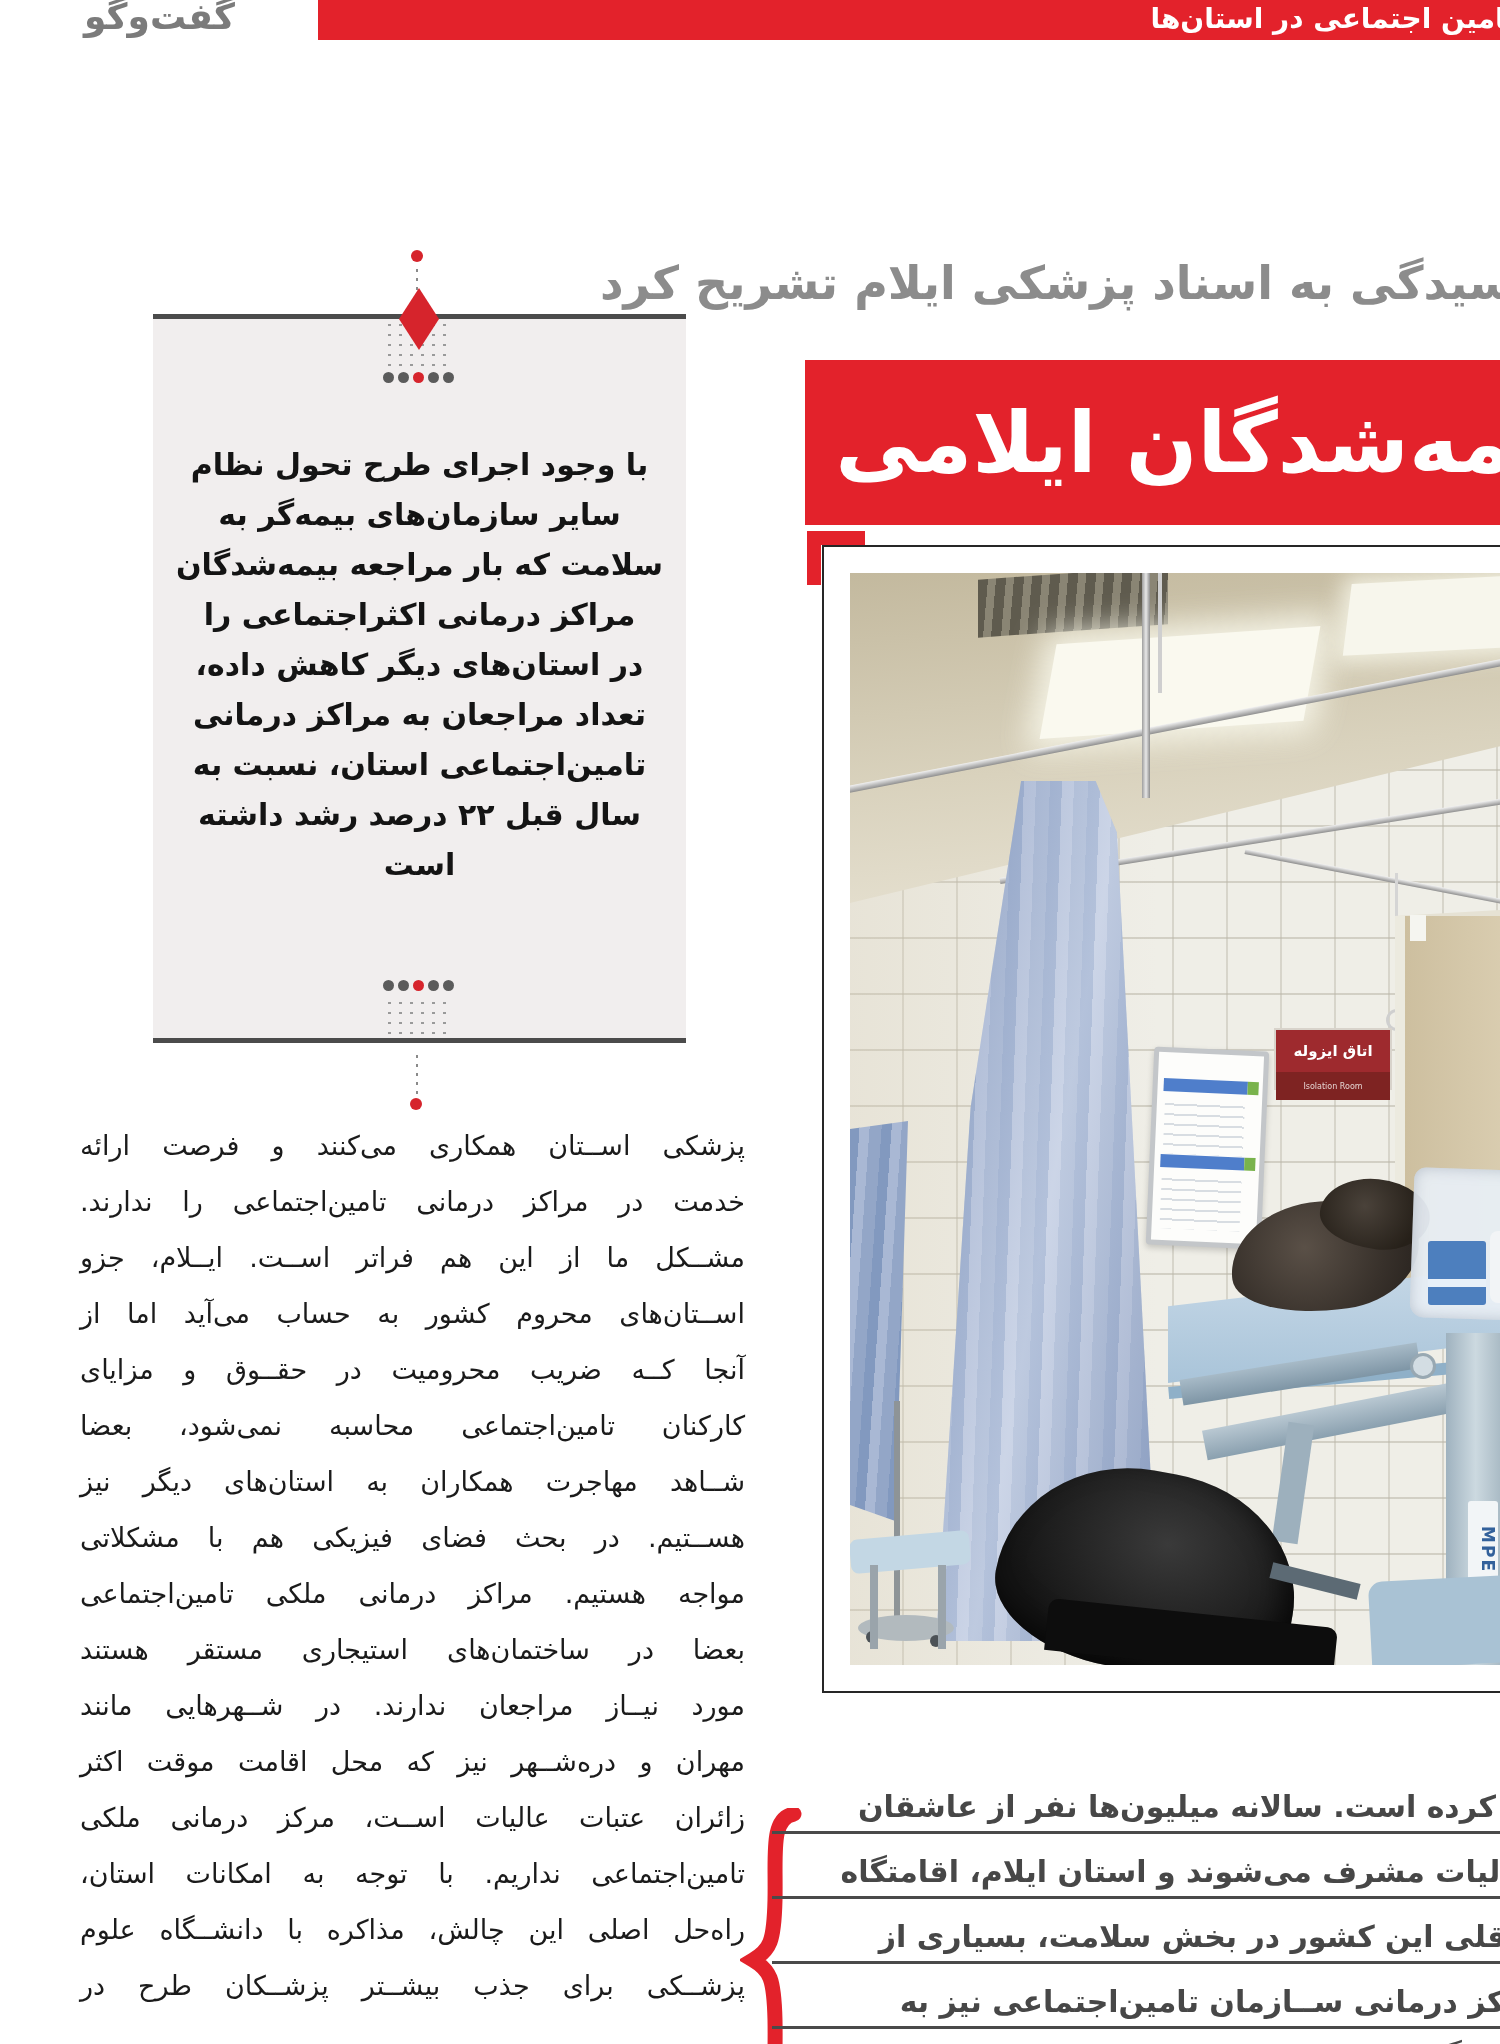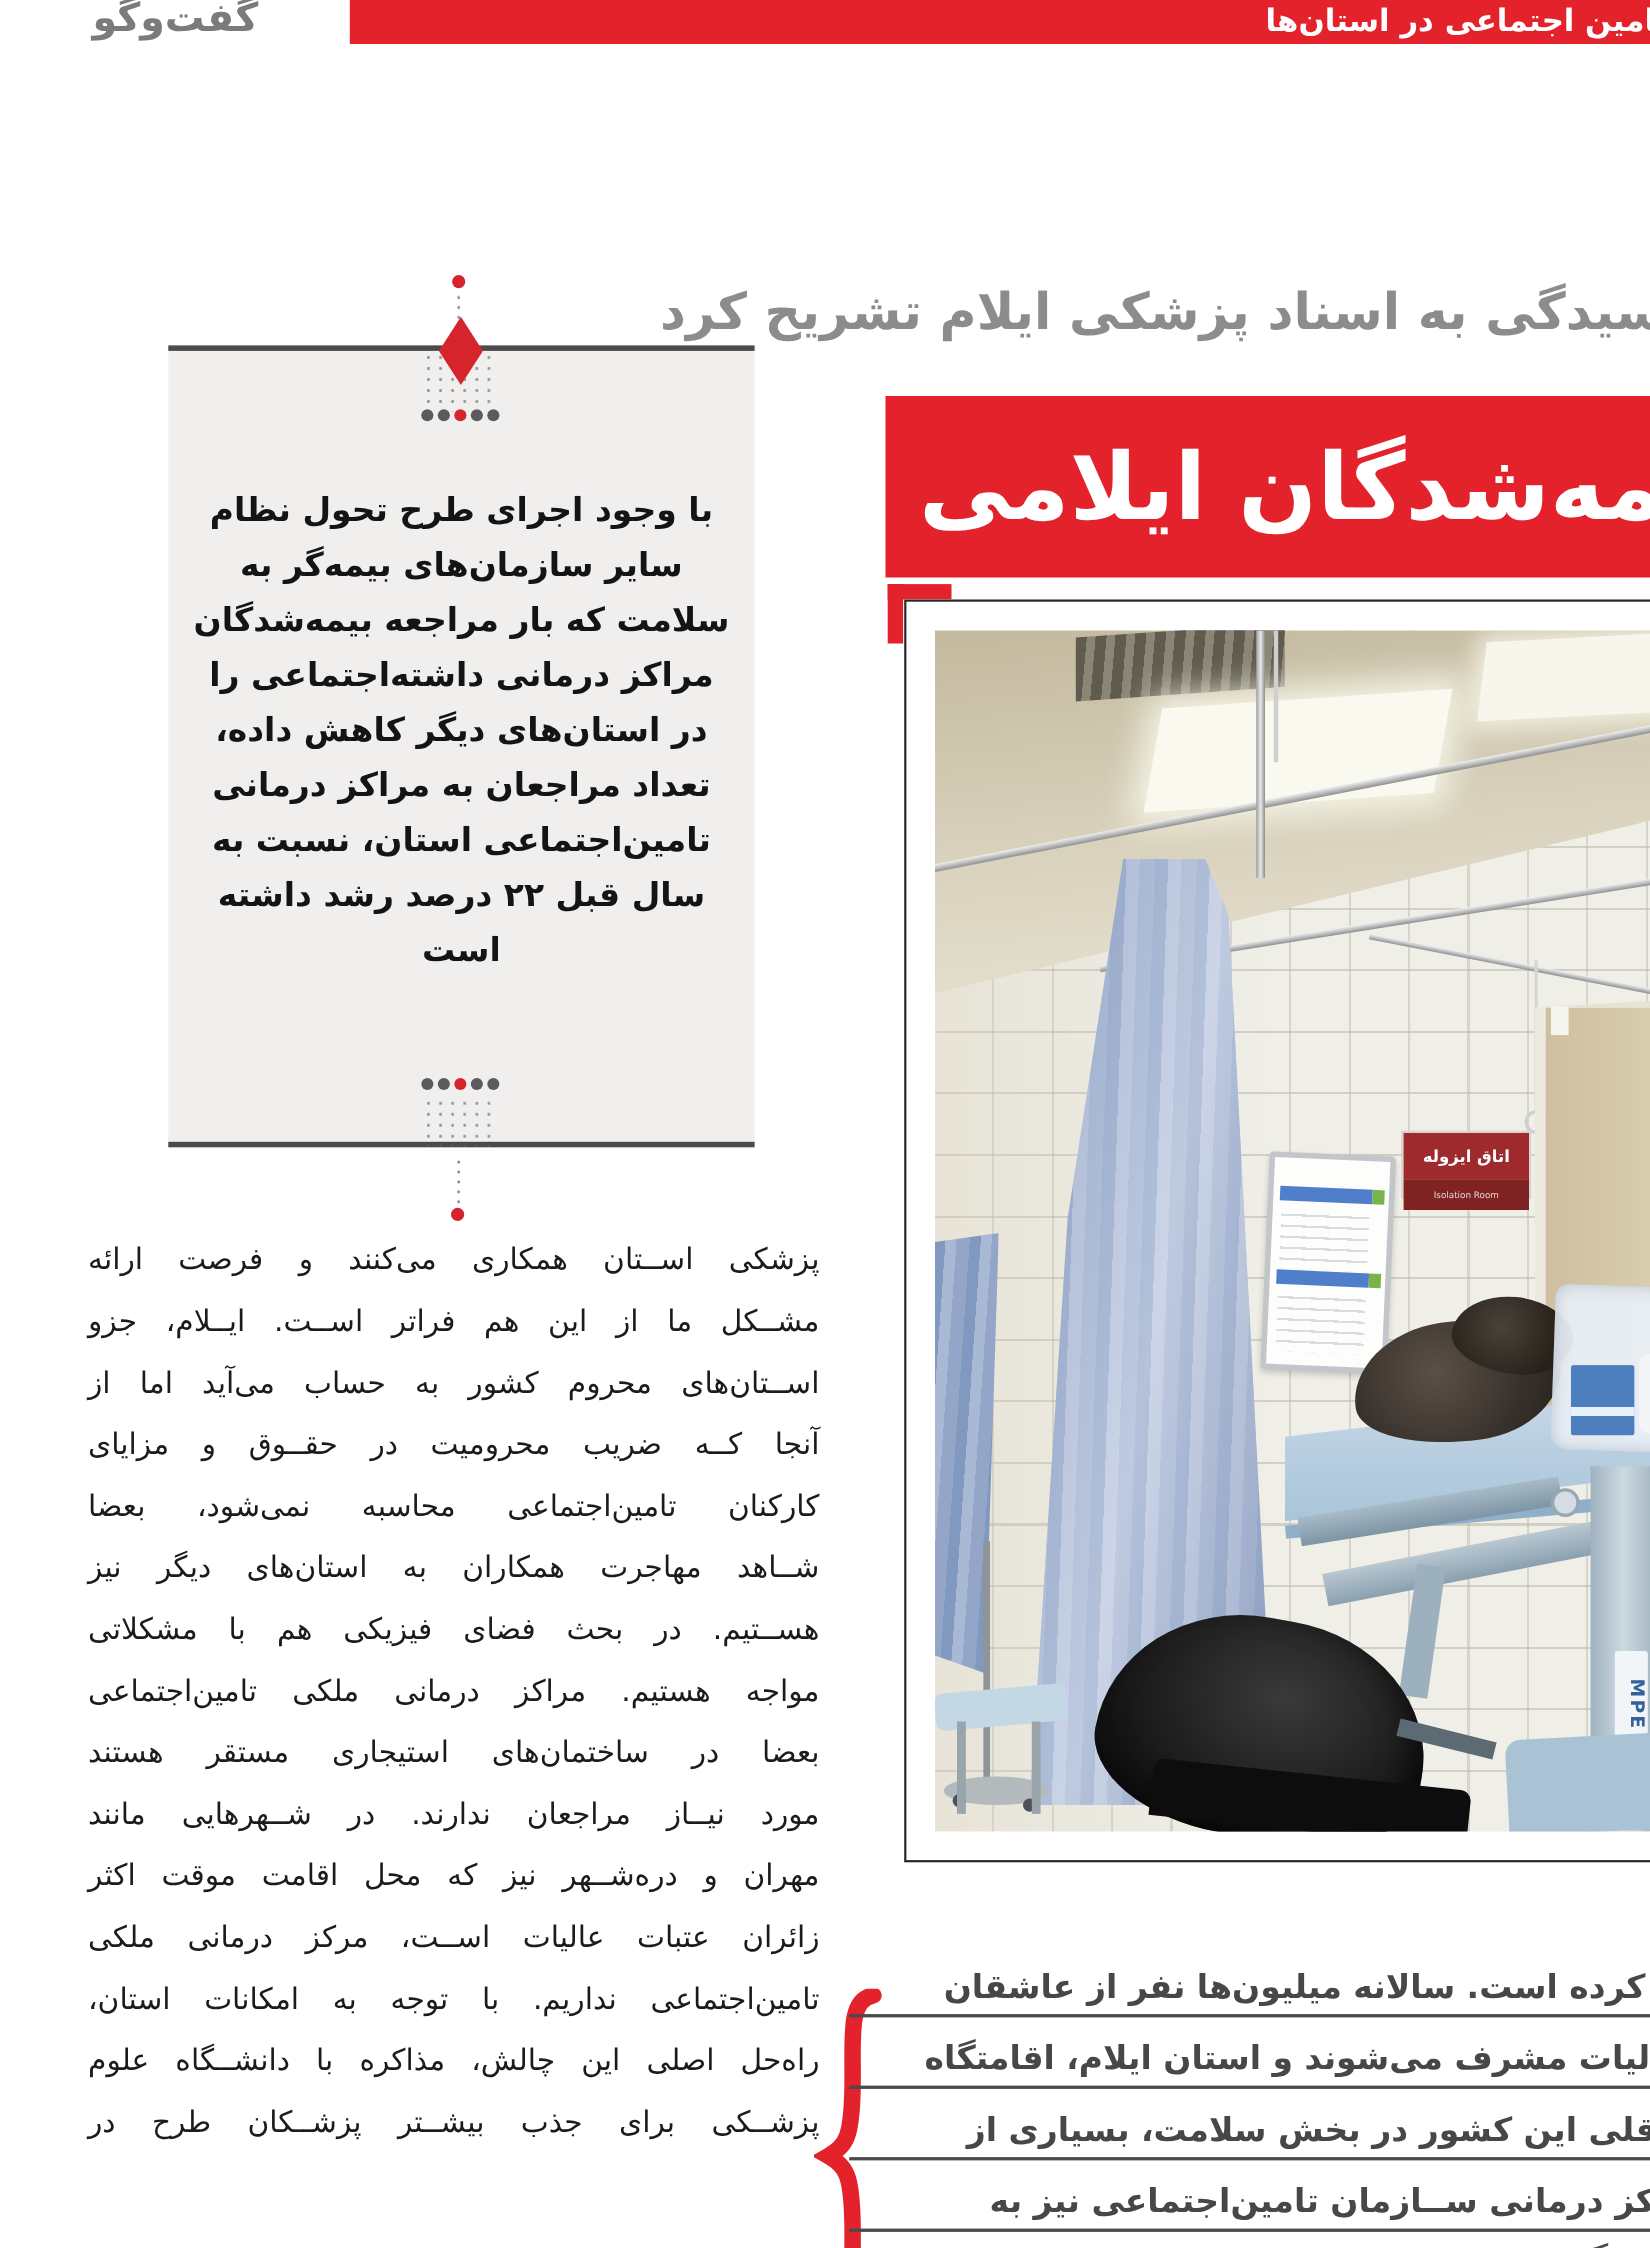--- a/index.html
+++ b/index.html
@@ -172,40 +172,41 @@
     <i></i>
       <i></i>
       <i class="r"></i>
       <i></i>
       <i></i>
   </div>
   <div class="abs quote-text">
     <div>با وجود اجرای طرح تحول نظام</div>
     <div>سایر سازمان‌های بیمه‌گر به</div>
     <div>سلامت که بار مراجعه بیمه‌شدگان</div>
-    <div>مراکز درمانی داشته‌اجتماعی را</div>
+    <div>مراکز درمانی اکثر‌اجتماعی را</div>
     <div>در استان‌های دیگر کاهش داده،</div>
     <div>تعداد مراجعان به مراکز درمانی</div>
     <div>تامین‌اجتماعی استان، نسبت به</div>
     <div>سال قبل ۲۲ درصد رشد داشته</div>
     <div>است</div>
   </div>
   <div class="abs dots-row" style="left:383px;top:980px;">
     <i></i>
       <i></i>
       <i class="r"></i>
       <i></i>
       <i></i>
   </div>
   <div class="abs dot-grid" style="left:384px;top:998px;width:68px;height:44px;"></div>
   <div class="abs dotted-col" style="left:415px;top:1052px;height:44px;"></div>
   <div class="abs red-dot" style="left:410px;top:1098px;"></div>
 
   <div class="abs body-col">
     <div class="bl">پزشکی اســتان همکاری می‌کنند و فرصت ارائه</div>
+    <div class="bl">خدمت در مراکز درمانی تامین‌اجتماعی را ندارند.</div>
     <div class="bl">مشــکل ما از این هم فراتر اســت. ایــلام، جزو</div>
     <div class="bl">اســتان‌های محروم کشور به حساب می‌آید اما از</div>
     <div class="bl">آنجا کــه ضریب محرومیت در حقــوق و مزایای</div>
     <div class="bl">کارکنان تامین‌اجتماعی محاسبه نمی‌شود، بعضا</div>
     <div class="bl">شــاهد مهاجرت همکاران به استان‌های دیگر نیز</div>
     <div class="bl">هســتیم. در بحث فضای فیزیکی هم با مشکلاتی</div>
     <div class="bl">مواجه هستیم. مراکز درمانی ملکی تامین‌اجتماعی</div>
     <div class="bl">بعضا در ساختمان‌های استیجاری مستقر هستند</div>
     <div class="bl">مورد نیــاز مراجعان ندارند. در شــهرهایی مانند</div>
     <div class="bl">مهران و دره‌شــهر نیز که محل اقامت موقت اکثر</div>

